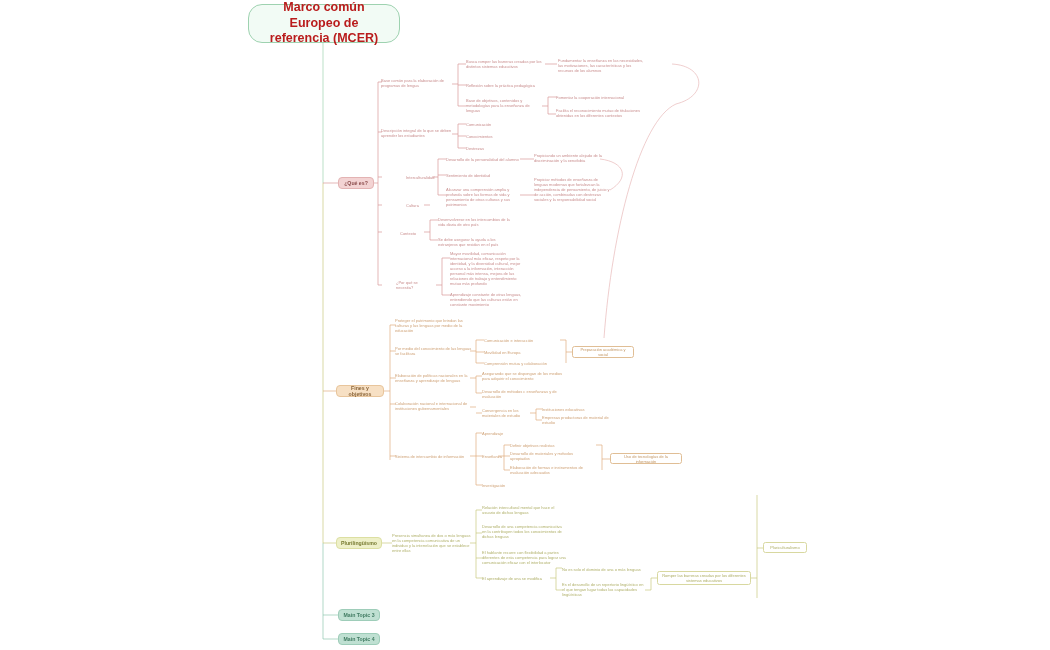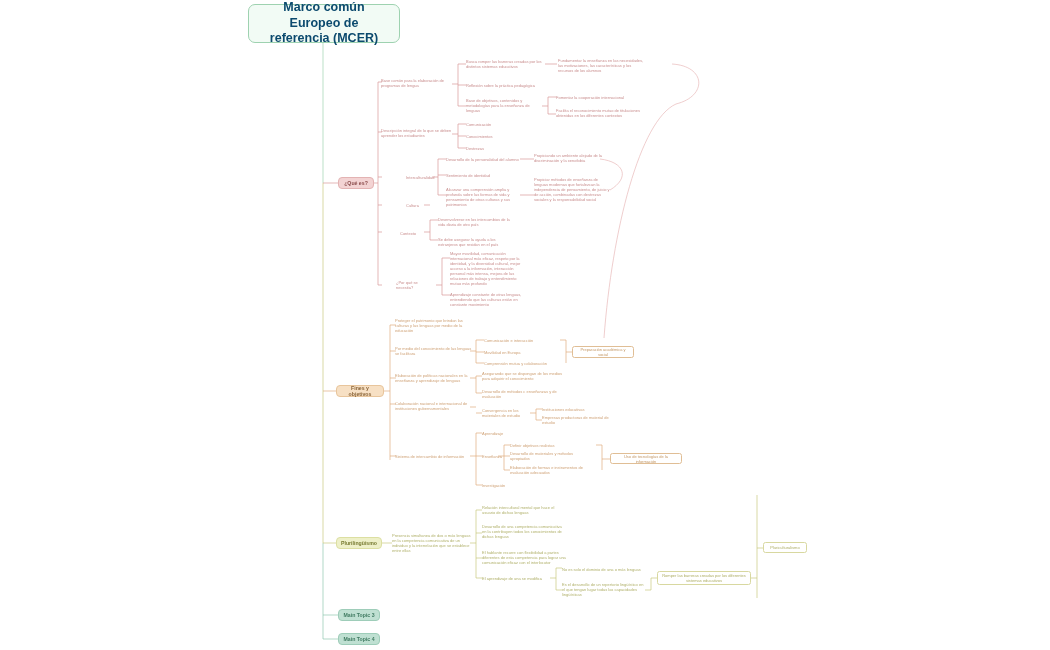--- a/index.html
+++ b/index.html
@@ -26,23 +26,23 @@
     align-items: center;
     justify-content: center;
     text-align: center;
     line-height: 1.25;
     white-space: pre-line;
     background: #ffffff;
   }
   
   .root {
     border: 1.6px solid #9ed2b0;
-    border-radius: 7px;
+    border-radius: 14px;
     background: #f2fbf5;
-    color: #0c4a6e;
+    color: #b91c1c;
     font-size: 12.5px;
     font-weight: bold;
     padding: 14px 10px;
   }
   
   .main {
     border-radius: 4px;
     font-size: 5.2px;
     font-weight: bold;
     padding: 2px 4px;

